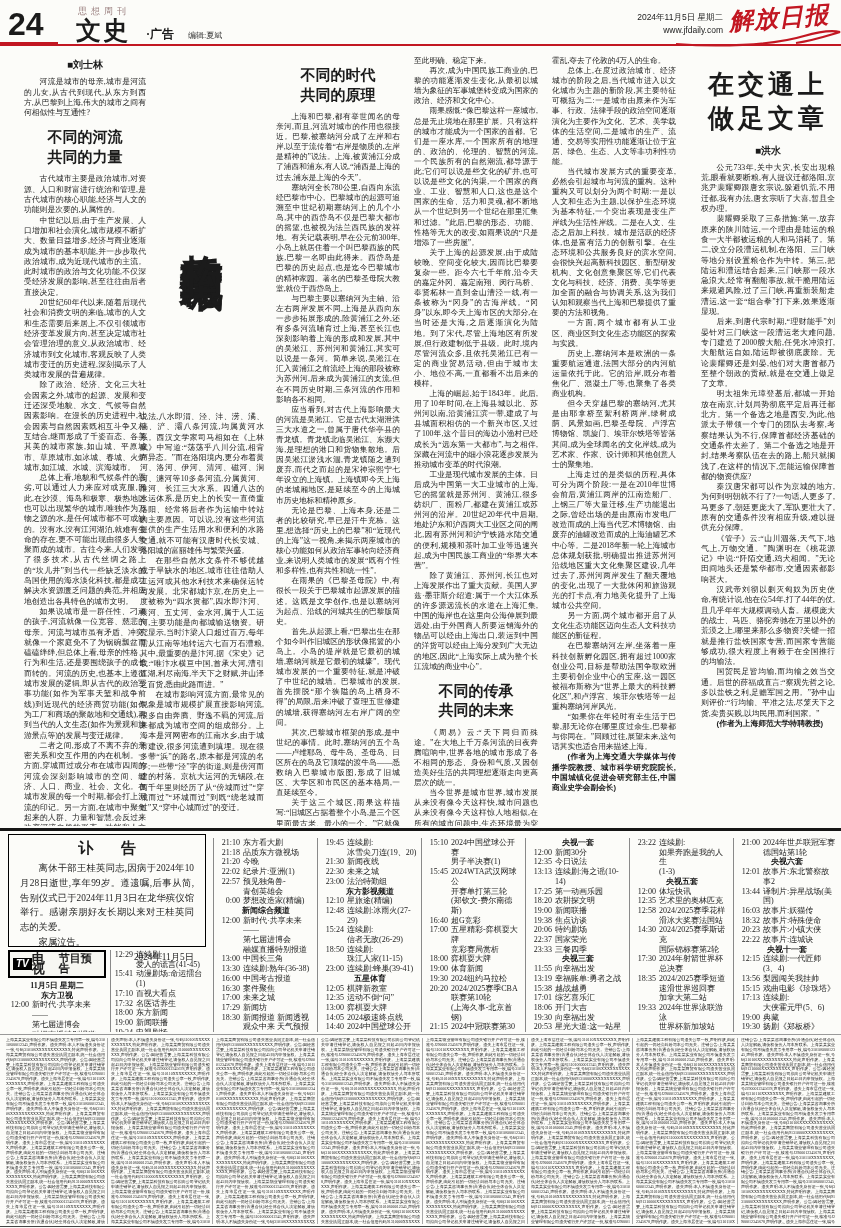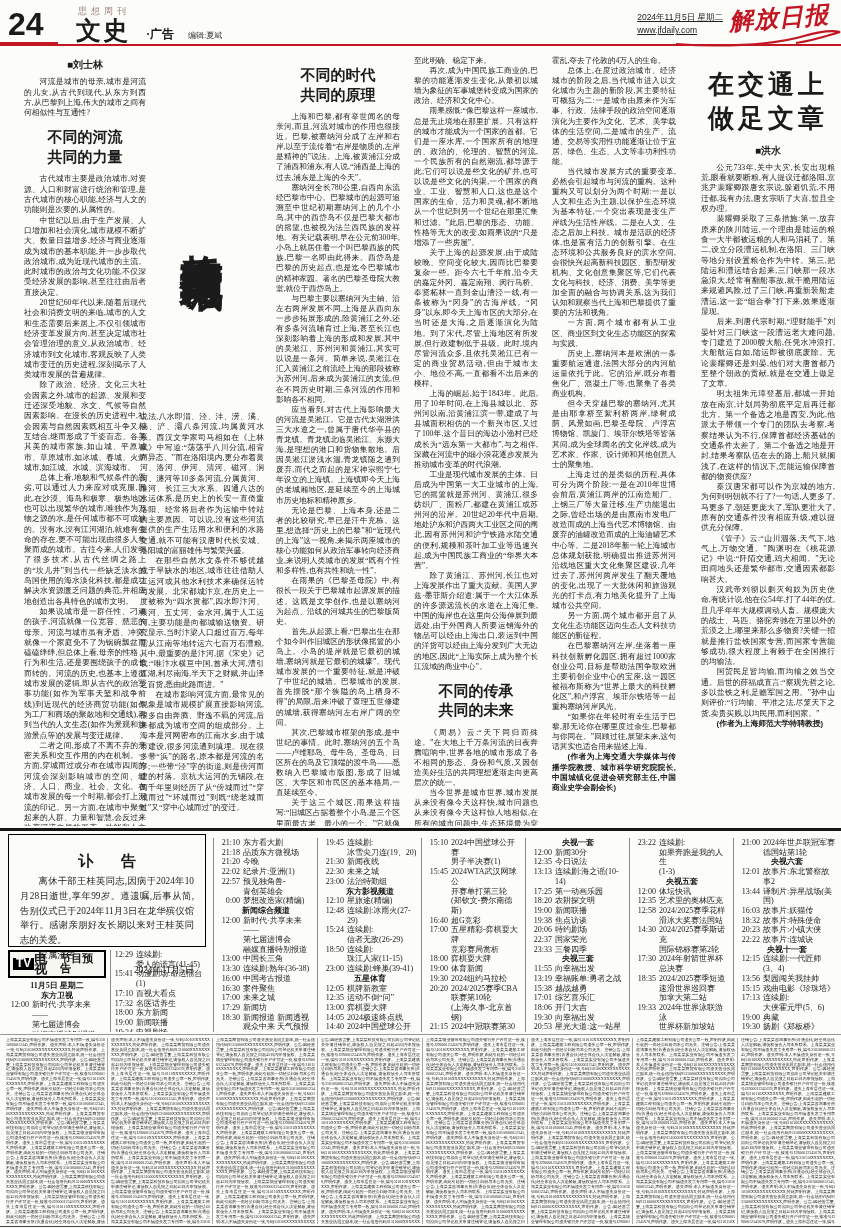--- a/index.html
+++ b/index.html
@@ -5,21 +5,21 @@
   html,body{margin:0;padding:0;background:#e8e8e4;}
   .page{position:relative;width:841px;height:1228px;margin:0 auto;background:#fcfcf9;
         font-family:"Liberation Serif","DejaVu Serif",serif;color:#1b1b1b;overflow:hidden;}
 
   
   .hd-weekly{position:absolute;left:78px;top:5px;font-size:9px;letter-spacing:4px;color:#9b8080;font-family:"Liberation Sans",sans-serif;}
   .hd-page{position:absolute;left:8px;top:6px;font-size:32px;font-weight:bold;font-family:"Liberation Sans",sans-serif;}
   .hd-section{position:absolute;left:76px;top:14px;font-size:25px;font-weight:bold;letter-spacing:2px;}
   .hd-ad{position:absolute;left:146px;top:26px;font-size:12px;font-weight:bold;}
   .hd-editor{position:absolute;left:188px;top:30px;font-size:8px;color:#333;}
-  .hd-date{position:absolute;right:118px;top:11px;text-align:left;font-size:8.5px;line-height:1.55;color:#222;font-family:"Liberation Sans",sans-serif;text-decoration:underline;}
+  .hd-date{position:absolute;right:118px;top:11px;text-align:right;font-size:8.5px;line-height:1.55;color:#222;font-family:"Liberation Sans",sans-serif;}
   .hd-logo{position:absolute;right:6px;top:2px;width:112px;text-align:center;color:#c21722;
            font-size:24px;font-weight:bold;font-style:italic;letter-spacing:1px;transform:rotate(-4deg);}
   .hd-swoosh{position:absolute;right:0;top:24px;}
   .red-thin{position:absolute;left:0;top:44px;width:841px;height:1.5px;background:#c21722;}
   .red-thick{position:absolute;left:0;top:42px;width:58px;height:4px;background:#c21722;}
 
   
   .art-col{position:absolute;top:56px;height:770px;overflow:hidden;text-align:justify;}
   .c1{left:24px;width:122px;}
   .c2{left:140px;width:124px;}
@@ -38,39 +38,39 @@
           font-weight:900;font-size:43px;line-height:1;height:340px;width:52px;margin:8px auto 8px;
           display:flex;align-items:center;justify-content:center;letter-spacing:-2px;}
   .side-title{font-family:"Liberation Sans",sans-serif;font-weight:bold;font-size:26px;
               text-align:center;line-height:1.3;letter-spacing:4px;margin:12px 0 10px;}
   .credit{font-family:"Liberation Sans",sans-serif;font-weight:bold;}
 
   
   .thick-rule{position:absolute;left:0;top:828px;width:841px;height:2.5px;background:#161616;}
   .obituary{position:absolute;left:8px;top:834px;width:198px;height:113px;border:1.5px solid #000;
             background:#fcfcf9;padding:3px 11px;box-sizing:border-box;z-index:3;}
-  .obit-title{text-align:center;font-size:15px;font-weight:bold;letter-spacing:12px;margin:14px 0 3px;text-indent:12px;}
+  .obit-title{text-align:center;font-size:15px;font-weight:bold;letter-spacing:12px;margin:1px 0 3px;text-indent:12px;}
   .obit-body{font-size:9.3px;line-height:14.8px;text-indent:2em;text-align:justify;word-break:break-all;margin:0;}
   .obit-sign{font-size:9.3px;line-height:14.8px;text-indent:2em;margin:0;}
   .obit-date{font-size:9.3px;line-height:14.8px;text-align:right;margin:0;}
 
   
   .tv-col{position:absolute;top:838px;height:194px;overflow:hidden;font-size:8px;line-height:9.7px;}
   .tvc1{left:8px;width:98px;top:950px;height:82px;}
   .tvc2{left:112px;width:94px;top:950px;height:82px;}
   .tvc3{left:219px;width:94px;}
   .tvc4{left:323px;width:94px;}
   .tvc5{left:427px;width:94px;}
   .tvc6{left:531px;width:94px;}
   .tvc7{left:635px;width:94px;}
   .tvc8{left:739px;width:96px;}
   .tv-sep{position:absolute;width:1px;background:#8a8a8a;top:838px;height:194px;}
   .tv-logo{border:2px solid #000;height:24px;display:flex;align-items:center;justify-content:space-between;
            padding:0 3px;background:#f7f7f2;margin-bottom:3px;}
-  .tv-badge{background:#000;color:#fff;font-weight:bold;font-size:12px;padding:1px 3px;font-family:"Liberation Sans",sans-serif;}
+  .tv-badge{background:#000;color:#fff;font-weight:bold;font-size:10px;padding:1px 3px;font-family:"Liberation Sans",sans-serif;font-style:italic;}
   .tv-name{font-weight:900;font-size:13px;font-family:"Liberation Sans",sans-serif;letter-spacing:1px;}
   .tv-sub{font-weight:bold;font-size:11px;font-family:"Liberation Sans",sans-serif;}
   .tv-date{text-align:center;font-weight:bold;margin:2px 0 0;}
   .tv-channel{text-align:center;font-weight:bold;font-family:"Liberation Sans",sans-serif;}
   .tv-entry{display:flex;}
   .tv-time{width:21px;text-align:right;margin-right:3px;flex:none;}
   .tv-prog{flex:1;}
   .tv-cont{padding-left:24px;}
 
   

